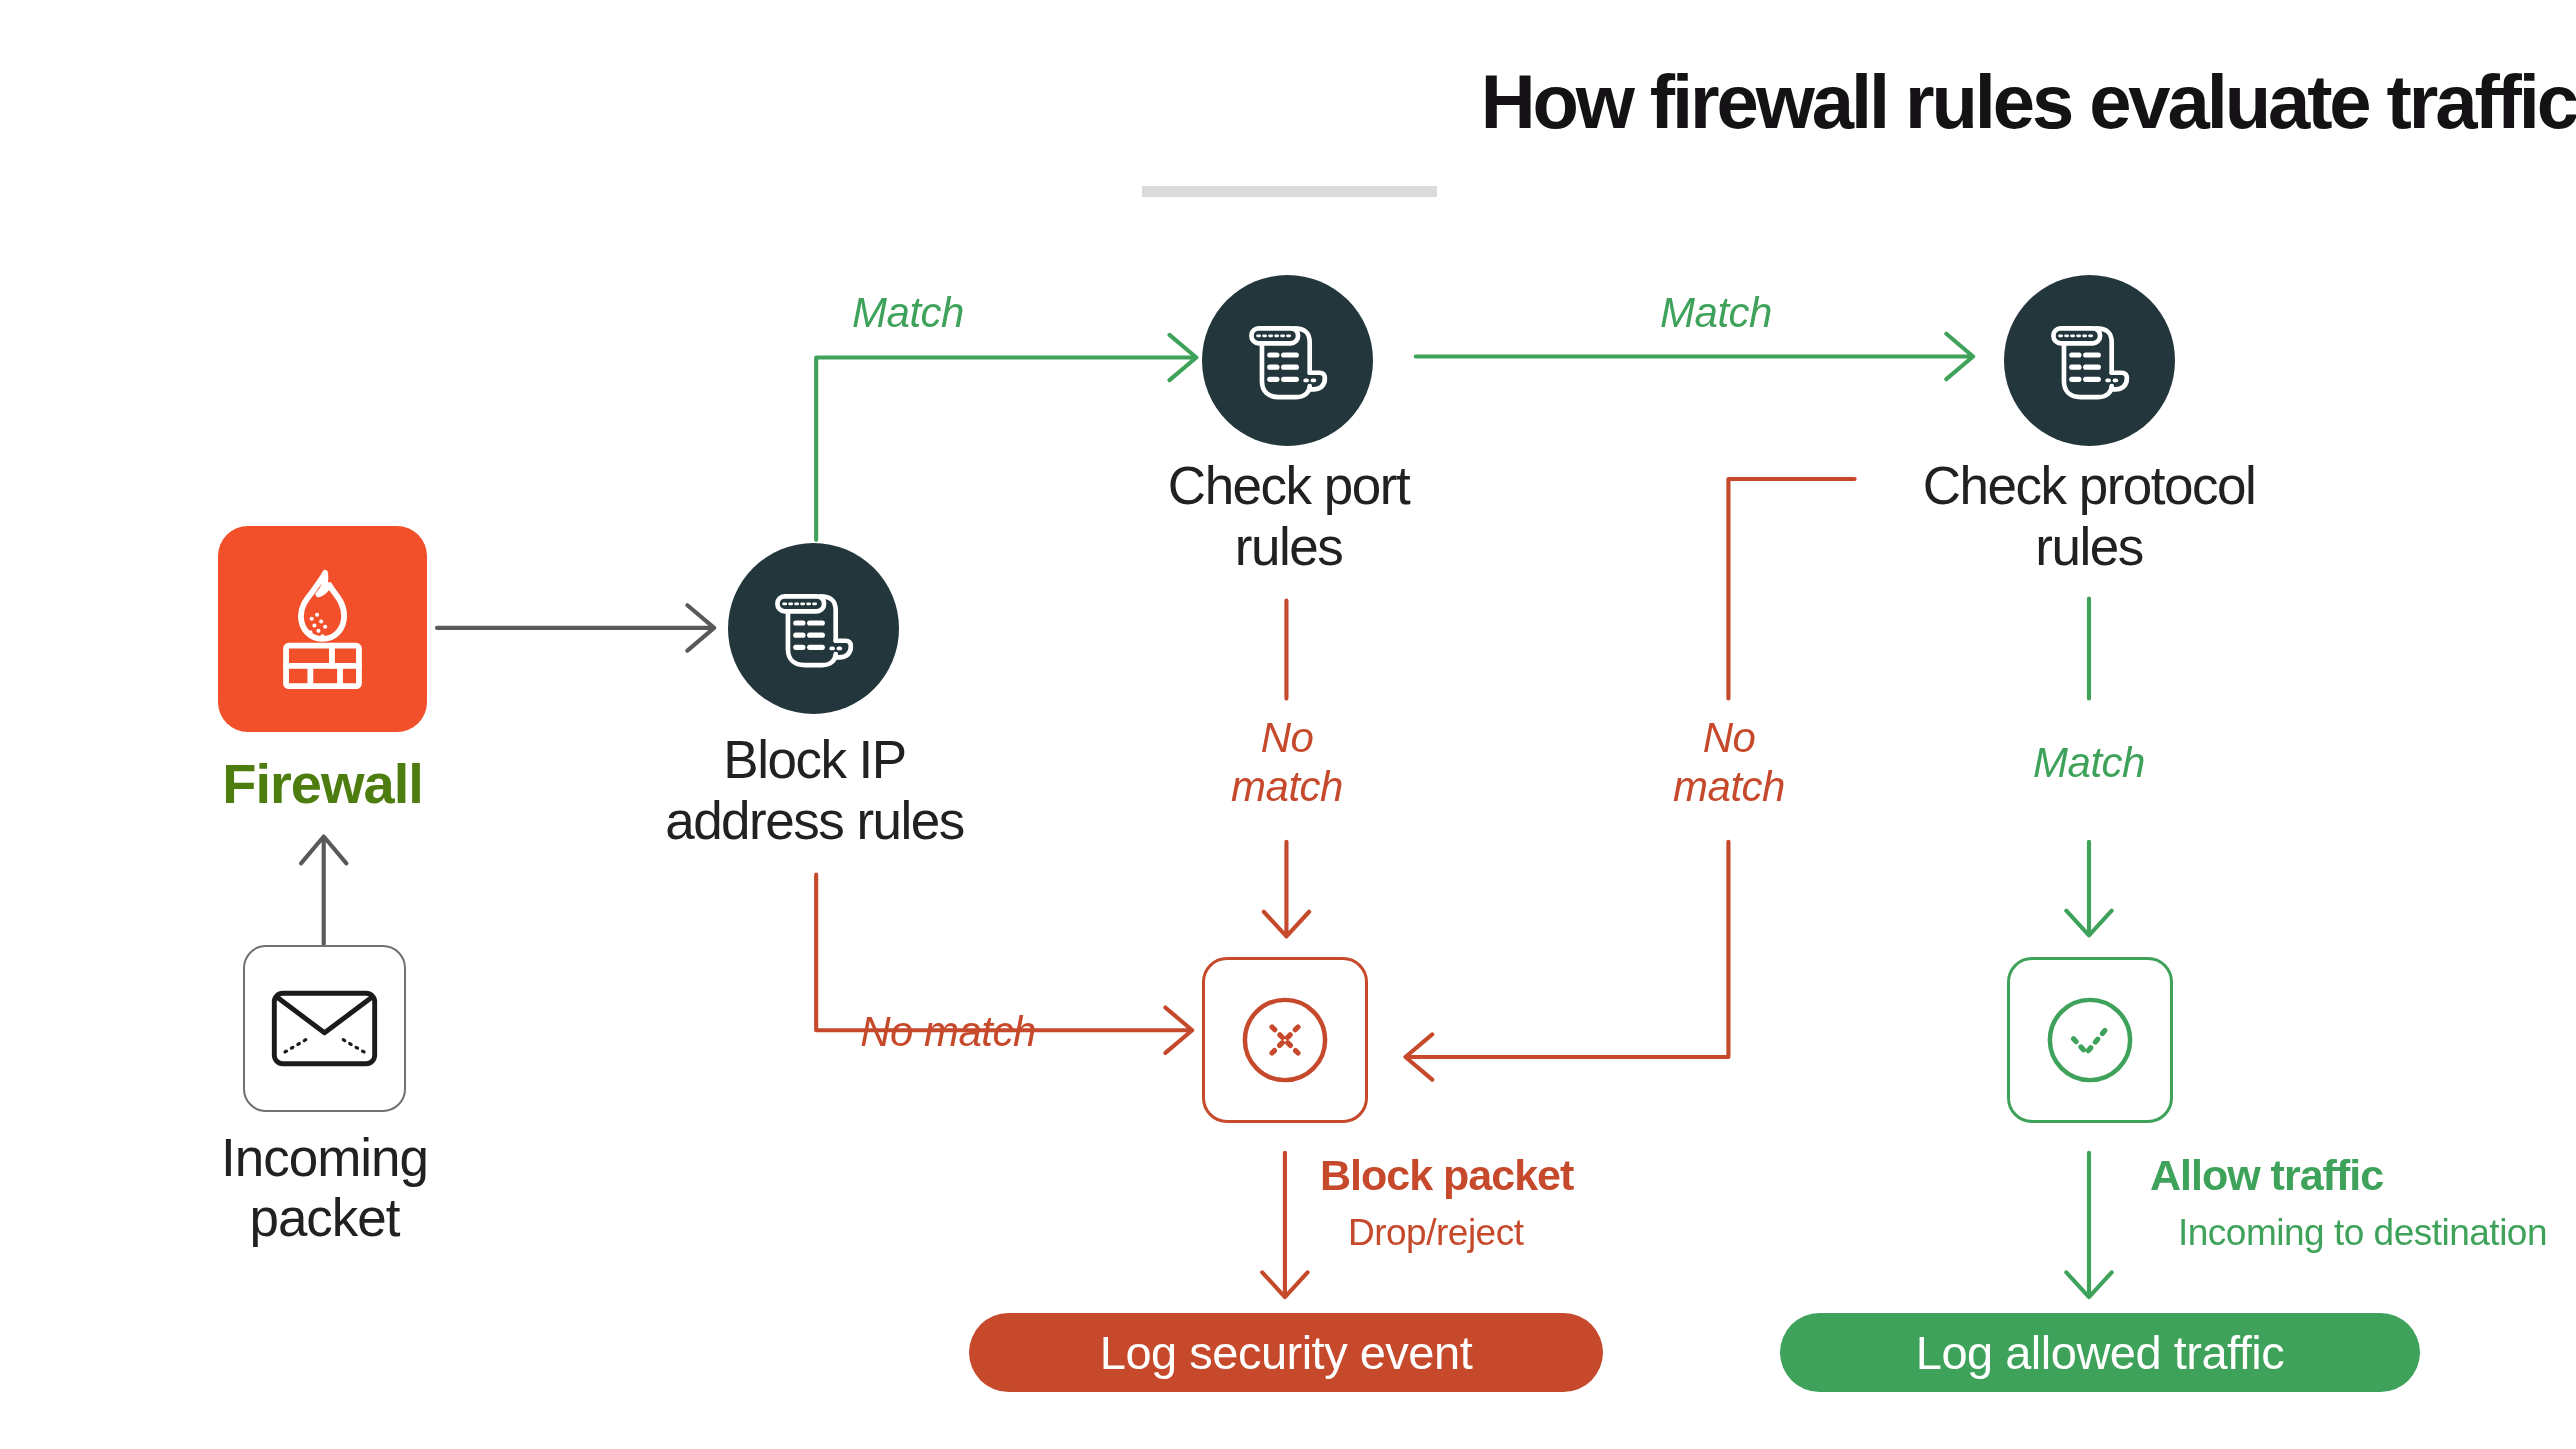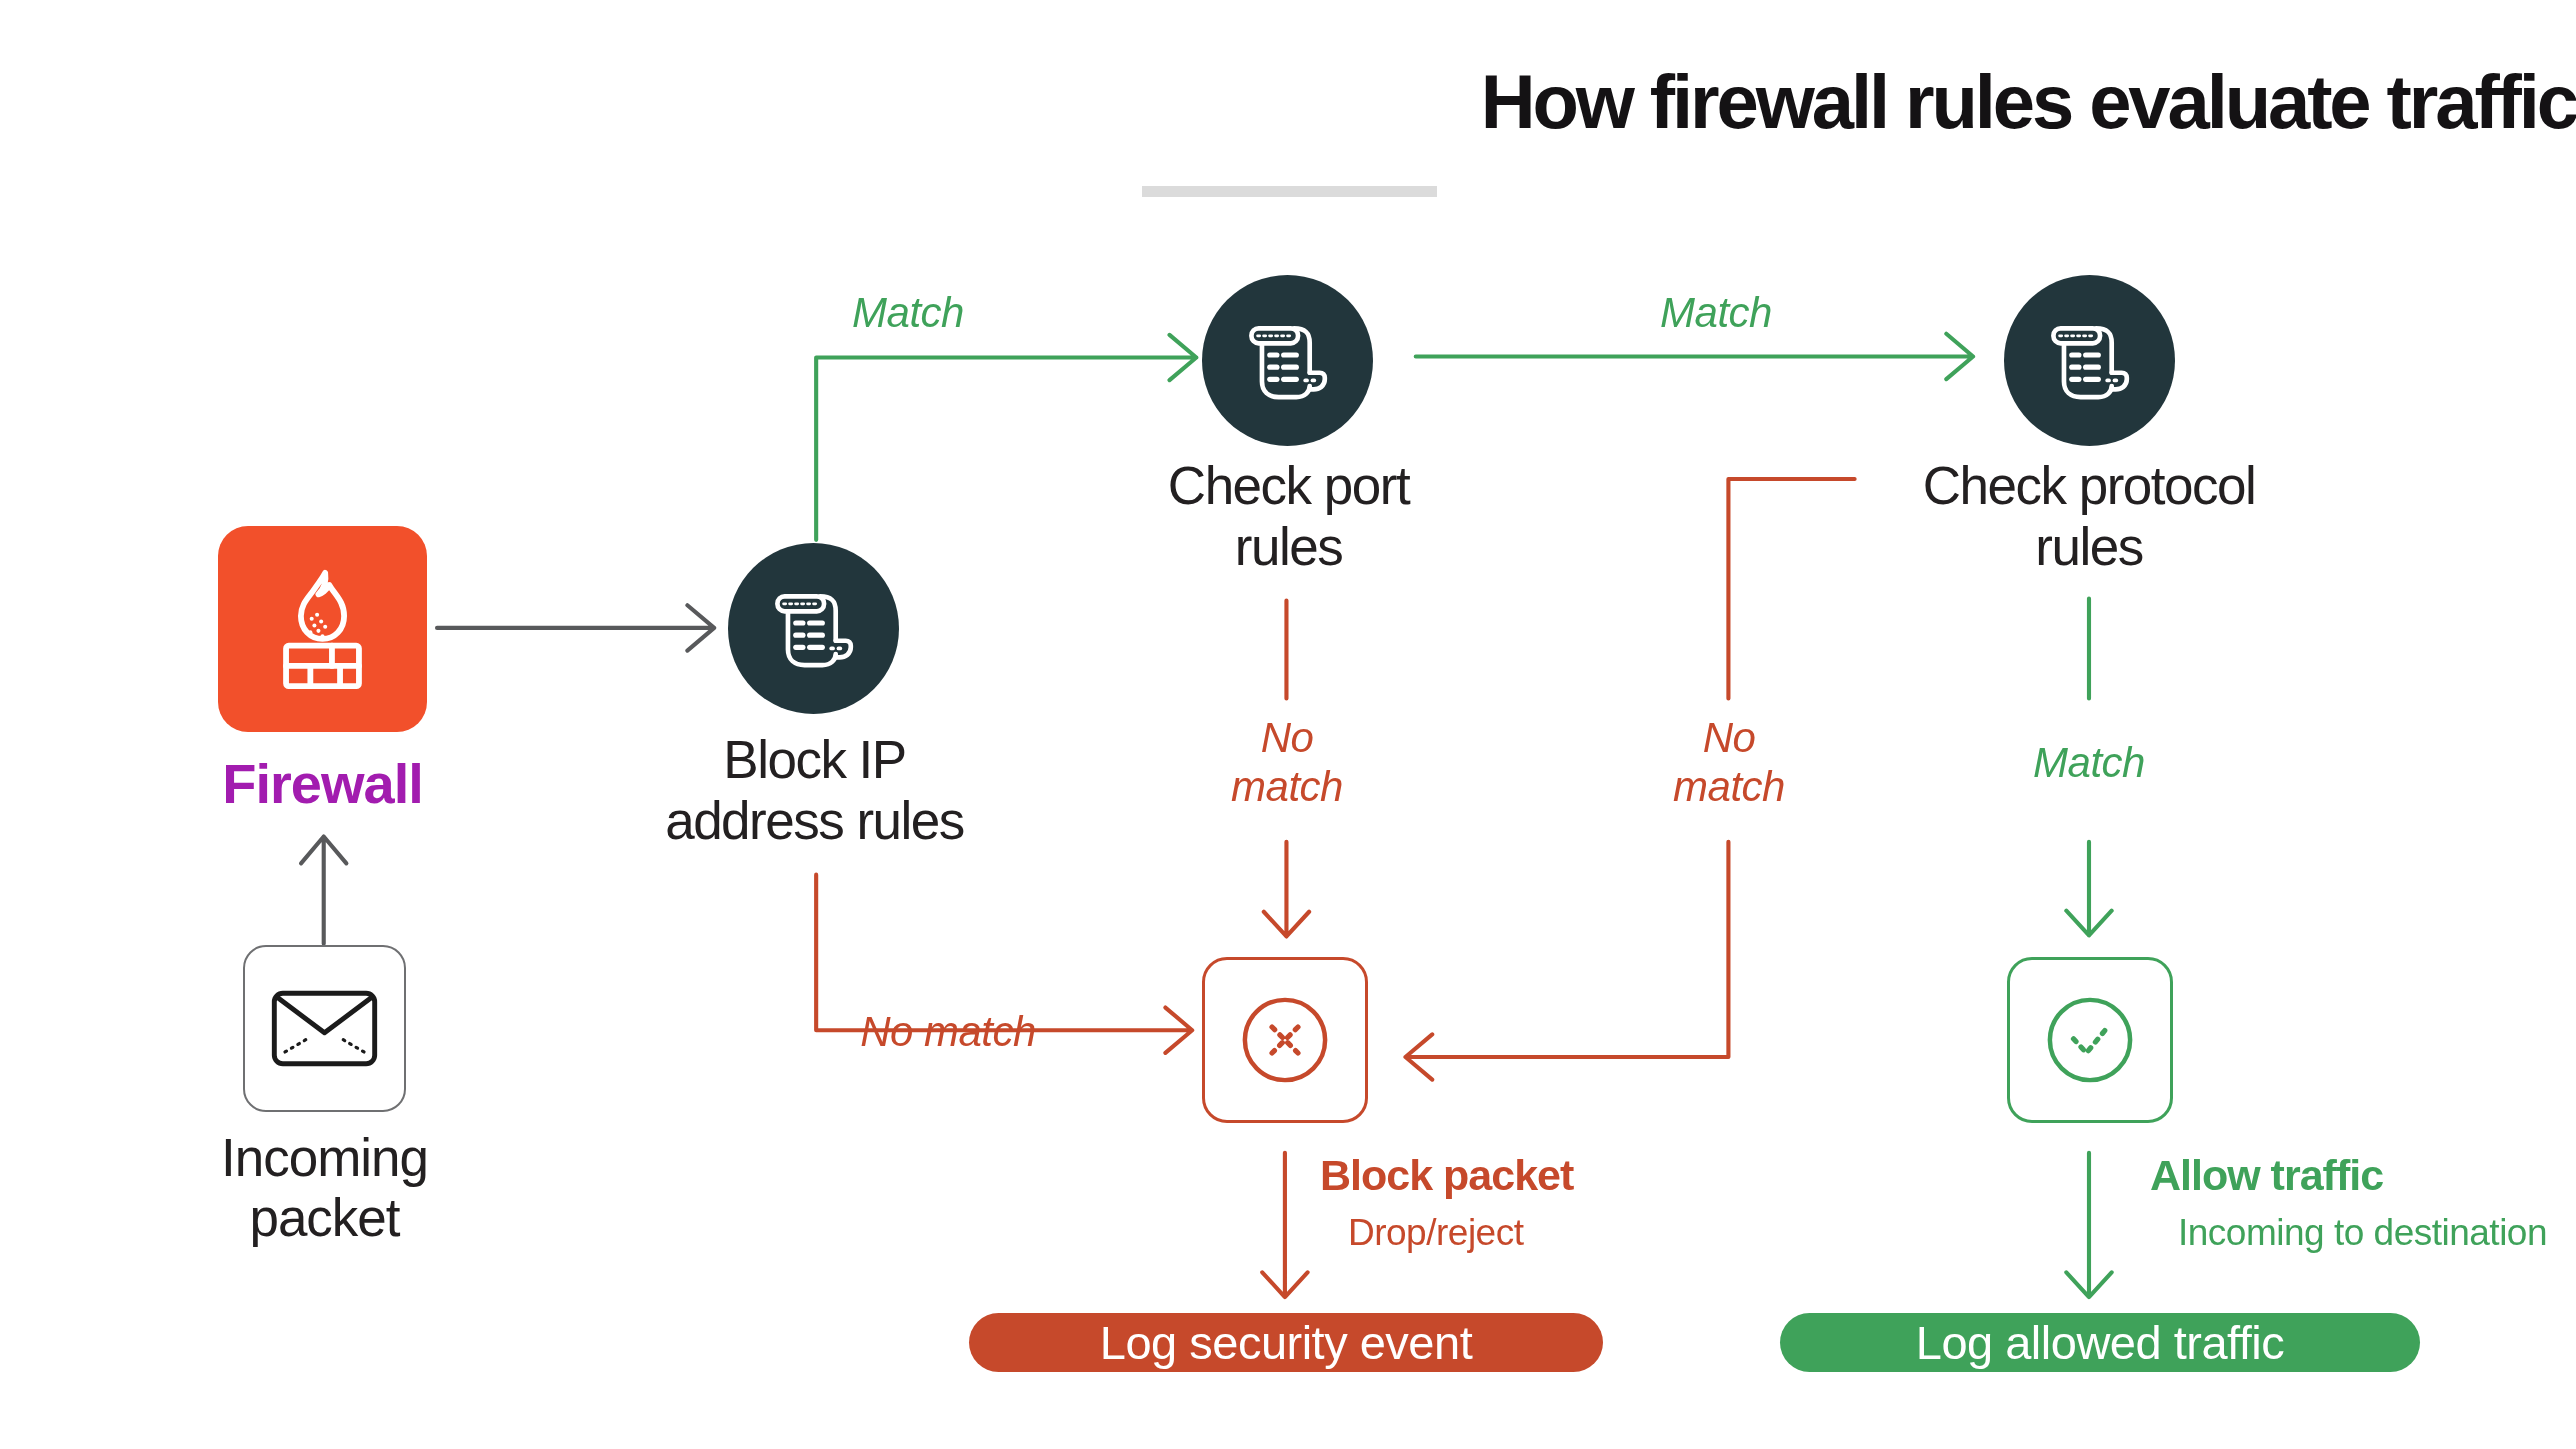--- a/index.html
+++ b/index.html
@@ -22,21 +22,21 @@
   svg.connectors{position:absolute;left:0;top:0;width:2576px;height:1449px;}
   .connectors path{fill:none;stroke-width:8px;stroke-linecap:round;stroke-linejoin:round;}
   .connectors .gray{stroke:var(--gray);}
   .connectors .green{stroke:var(--green);}
   .connectors .red{stroke:var(--red);}
 
   .fw-box{left:218px;top:526px;width:209px;height:206px;border-radius:30px;
     background:var(--orange);display:flex;align-items:center;justify-content:center;}
   .fw-box svg{width:135px;height:135px;}
   .fw-label{left:168px;top:751px;width:309px;font-size:56px;font-weight:700;
-    letter-spacing:-1px;color:#a21caf;}
+    letter-spacing:-1px;color:#4d7c0f;}
 
   .packet-box{left:243px;top:945px;width:163px;height:167px;border:2.6px solid #6F7072;
     border-radius:23px;background:#fff;display:flex;align-items:center;justify-content:center;}
   .packet-box svg{width:107px;height:77px;}
   .packet-label{left:170px;top:1128px;width:309px;font-size:53px;line-height:1.13;
     letter-spacing:-1px;}
 
   .node-circle{width:171px;height:171px;border-radius:50%;background:var(--navy);
     display:flex;align-items:center;justify-content:center;}
   .node-circle svg{width:111px;height:111px;}
@@ -67,21 +67,21 @@
   .allow-box{left:2007px;top:957px;border:3.6px solid var(--green);}
   .outcome-box svg{width:118px;height:118px;}
 
   .outcome-heading{font-size:43px;font-weight:700;letter-spacing:-1px;}
   .outcome-sub{font-size:37px;letter-spacing:-0.5px;margin-left:28px;}
   .block-heading{left:1320px;top:1151px;color:var(--red);}
   .block-sub{left:1320px;top:1212px;color:var(--red);}
   .allow-heading{left:2150px;top:1151px;color:var(--green);}
   .allow-sub{left:2150px;top:1212px;color:var(--green);}
 
-  .pill{height:59px;border-radius:41px;color:#fff;font-size:47px;letter-spacing:-0.5px;
+  .pill{height:79px;border-radius:41px;color:#fff;font-size:47px;letter-spacing:-0.5px;
     display:flex;align-items:center;justify-content:center;}
   .pill-block{left:969px;top:1313px;width:634px;background:var(--red);}
   .pill-allow{left:1780px;top:1313px;width:640px;background:var(--green);}
 
   .ln{display:block;}
   .defs-hidden{position:absolute;width:0;height:0;overflow:hidden;}
 </style>
 </head>
 <body>
 

